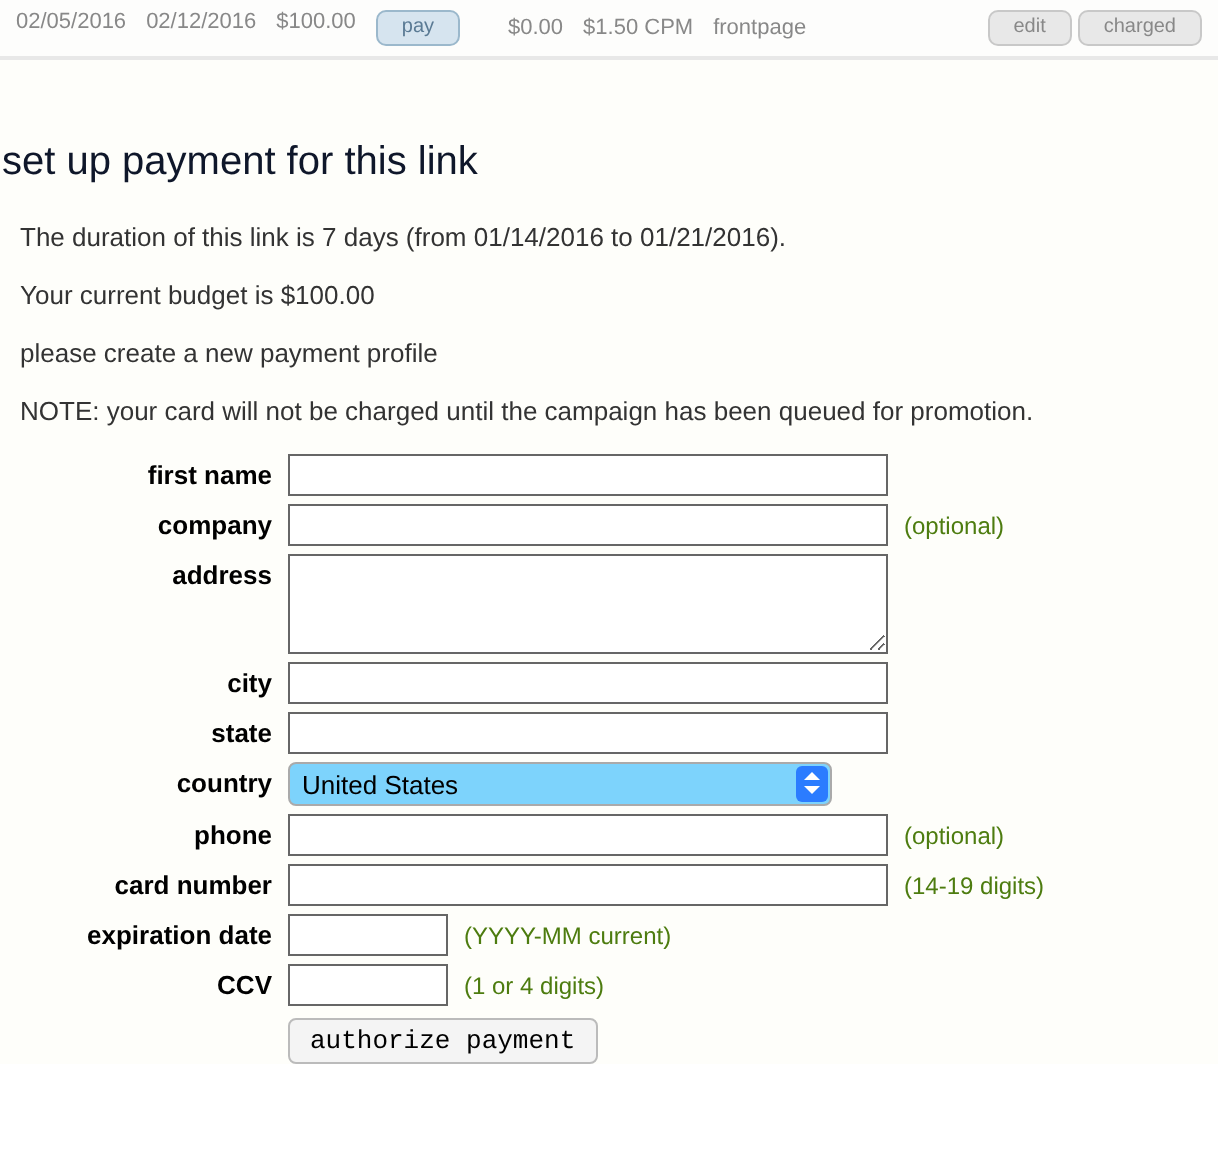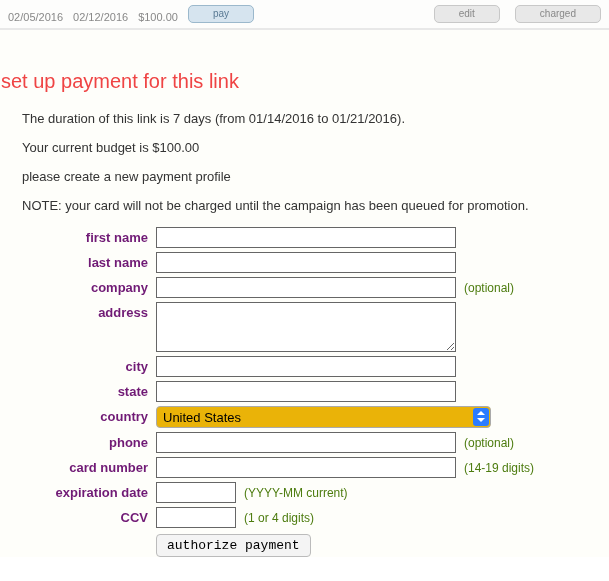--- a/index.html
+++ b/index.html
@@ -14,98 +14,98 @@
   }
   .top-bar {
     padding: 5px 8px;
     border-bottom: 2px solid #e8e8e8;
     font-size: 11px;
     color: #888;
     display: flex;
     align-items: center;
     background: #fdfdfc;
   }
-  .top-bar .left { display: flex; align-items: flex-end; gap: 10px; flex: 0 0 auto; }
+  .top-bar .left { display: flex; align-items: flex-start; gap: 10px; flex: 0 0 auto; }
   .top-bar .mid { display: flex; align-items: center; gap: 10px; margin-left: 24px; }
-  .top-bar .right { margin-left: auto; display: flex; gap: 15px; }
+  .top-bar .right { margin-left: auto; display: flex; gap: 3px; }
   .pill-btn {
     background: #d6e4ef;
     border: 1px solid #9bb8cc;
     border-radius: 5px;
-    padding: 1px 24px;
+    padding: 1px 12px;
     font-size: 10px;
     color: #5a7a94;
     cursor: pointer;
     line-height: 14px;
   }
   .pill-btn.gray {
     background: #e8e8e8;
     border-color: #c8c8c8;
     color: #888;
   }
   .content-wrap {
     background: #fefefa;
     padding-top: 40px;
   }
   h1.title {
     font-size: 20px;
     font-weight: normal;
-    color: #ef4444;
+    color: #0f172a;
     margin: 0 0 18px 1px;
     font-family: Verdana, Arial, sans-serif;
   }
   .info-block {
-    padding-left: 22px;
+    padding-left: 10px;
     font-size: 13px;
     color: #333;
   }
   .info-block p { margin: 0 0 14px 0; }
   form {
     margin-top: 10px;
   }
   .form-row {
     display: flex;
     align-items: flex-start;
     margin-bottom: 4px;
   }
   .form-row label {
     width: 134px;
     text-align: right;
     padding-right: 8px;
     font-size: 13px;
     font-weight: bold;
-    color: #701a75;
+    color: #000000;
     padding-top: 3px;
     flex-shrink: 0;
   }
   .form-row input[type="text"],
   .form-row textarea,
   .form-row select {
     font-family: Arial, sans-serif;
     font-size: 13px;
     border: 1px solid #666;
     padding: 2px 4px;
     background: #fff;
   }
   .wide { width: 300px; }
   .short { width: 80px; }
   .form-row textarea {
     width: 300px;
     height: 50px;
     resize: both;
   }
   .form-row select {
-    width: 335px;
+    width: 272px;
     height: 22px;
     appearance: none;
     -webkit-appearance: none;
     padding: 1px 22px 1px 6px;
     border: 1px solid #aaa;
     border-radius: 4px;
-    background: #eab308;
+    background: #7dd3fc;
     position: relative;
   }
   .select-wrap {
     position: relative;
     display: inline-block;
   }
   .select-wrap::after {
     content: "";
     position: absolute;
     right: 2px;
@@ -162,42 +162,43 @@
 </head>
 <body>
 
 <div class="top-bar">
   <div class="left">
     <span>02/05/2016</span>
     <span>02/12/2016</span>
     <span>$100.00</span>
     <span class="pill-btn">pay</span>
   </div>
+  <div class="mid">
+    <span>$0.00</span>
+    <span>$1.50 CPM</span>
+    <span>frontpage</span>
+  </div>
   <div class="right">
     <span class="pill-btn gray">edit</span>
     <span class="pill-btn gray">charged</span>
   </div>
 </div>
 
 <div class="content-wrap">
   <h1 class="title">set up payment for this link</h1>
 
   <div class="info-block">
     <p>The duration of this link is 7 days (from 01/14/2016 to 01/21/2016).</p>
     <p>Your current budget is $100.00</p>
     <p>please create a new payment profile</p>
     <p>NOTE: your card will not be charged until the campaign has been queued for promotion.</p>
 
     <form>
       <div class="form-row">
         <label>first name</label>
-        <input type="text" class="wide" style="">
-      </div>
-      <div class="form-row">
-        <label>last name</label>
         <input type="text" class="wide" style="">
       </div>
       <div class="form-row">
         <label>company</label>
         <input type="text" class="wide" style="">
         <span class="hint">(optional)</span>
       </div>
       <div class="form-row">
         <label>address</label>
         <textarea style=""></textarea>

